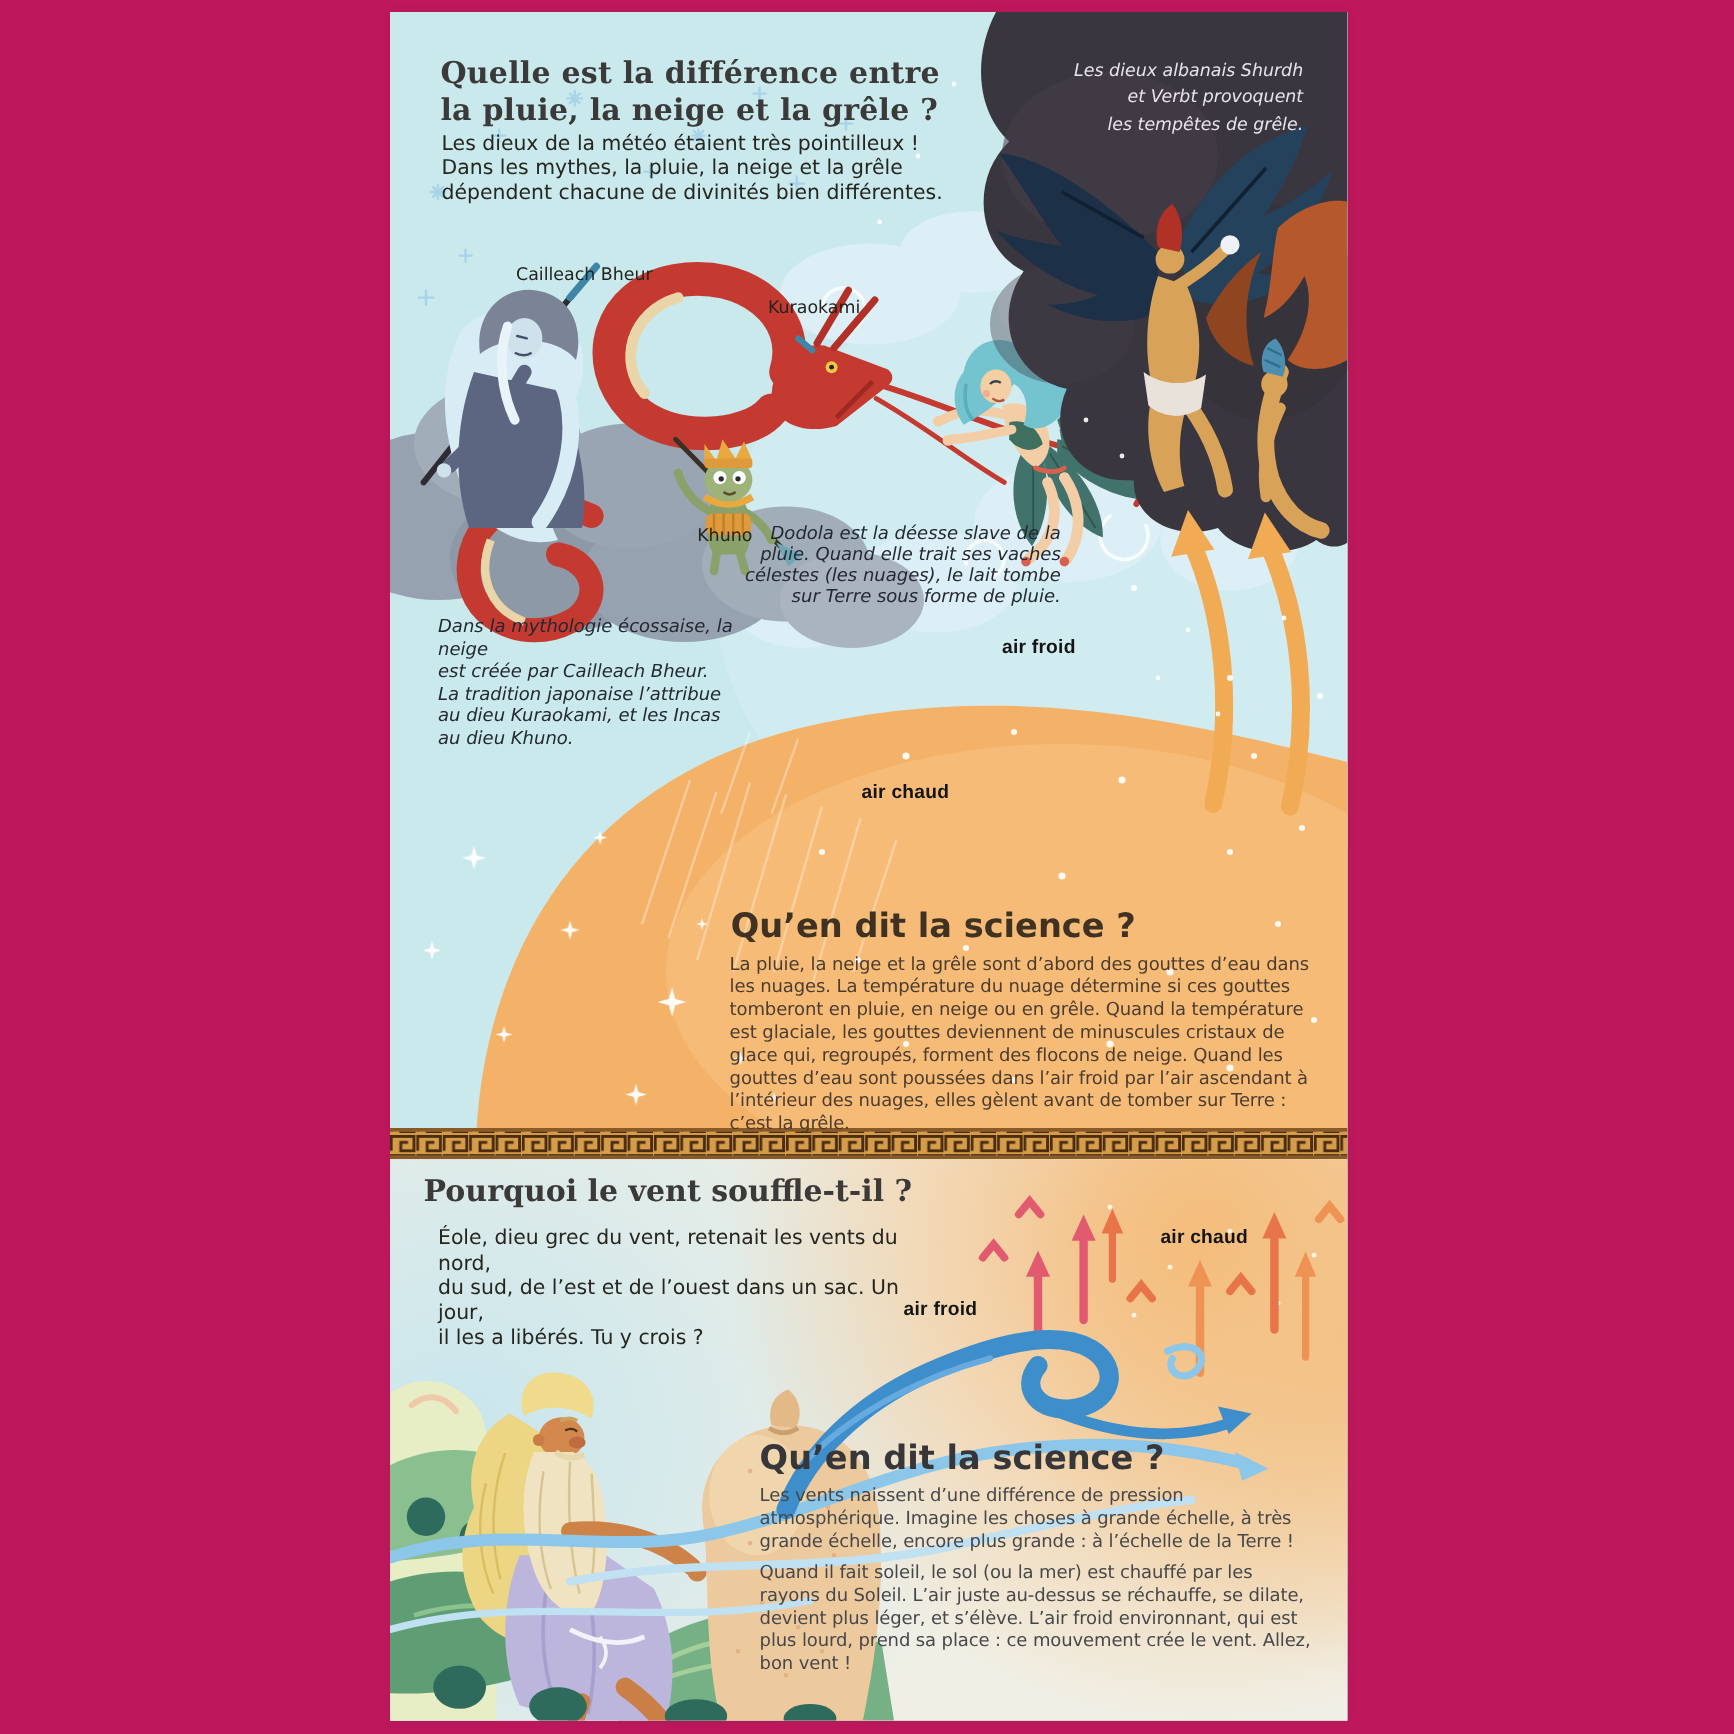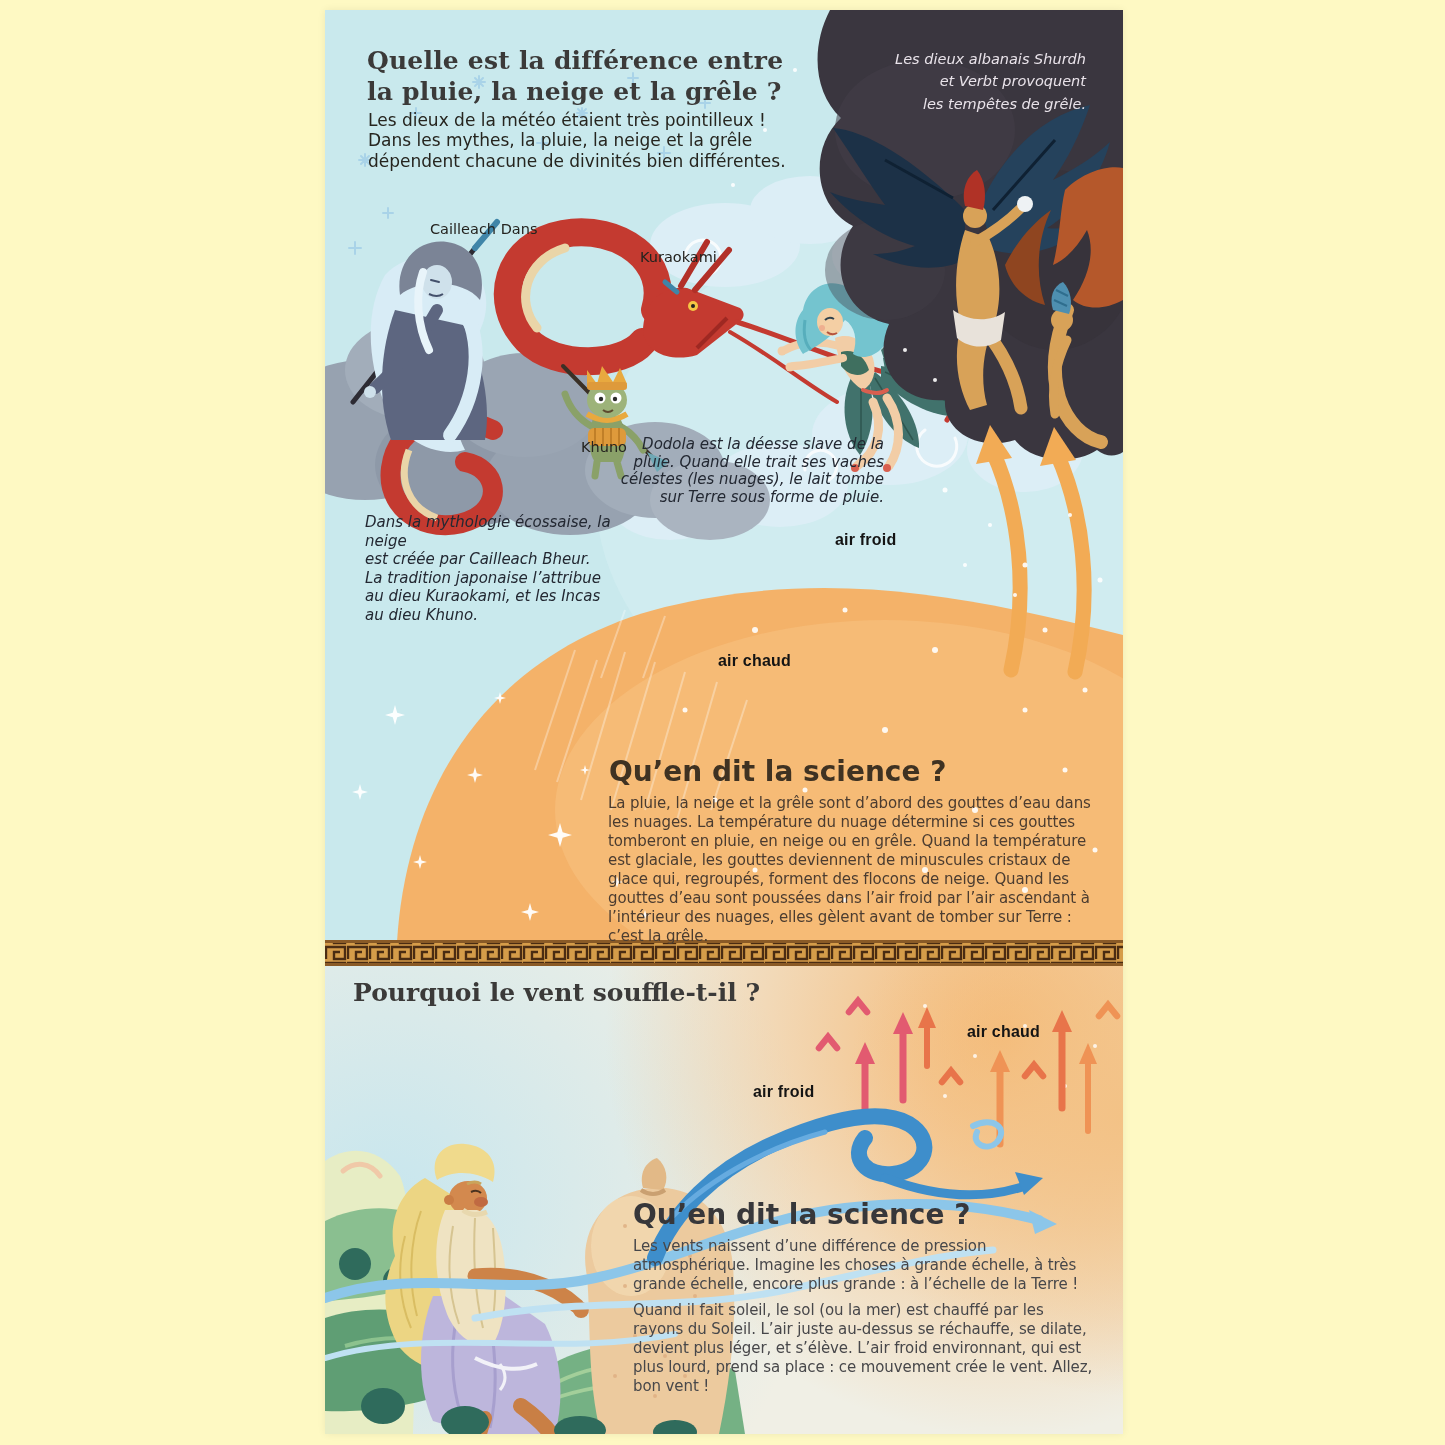--- a/index.html
+++ b/index.html
@@ -1,16 +1,16 @@
 <!DOCTYPE html>
 <html><head>
 <meta charset="utf-8">
 <style>
   html,body { margin:0; padding:0; background:#ffffff; }
-  .canvas { position:relative; width:1445px; height:1445px; background:#fef9c3; overflow:hidden; }
+  .canvas { position:relative; width:1445px; height:1445px; background:#be185d; overflow:hidden; }
   .book-page { position:absolute; left:325px; top:10px; width:798px; height:1424px; overflow:hidden; background:#c9e9ed; box-shadow:0 0 8px rgba(0,0,0,.07); }
   .art { position:absolute; left:0; display:block; }
   .art1 { top:0; }
   .meander { position:absolute; left:0; top:930px; width:798px; height:26px; }
   .art2 { top:956px; }
   .t { position:absolute; margin:0; }
   .prelines { white-space:pre-line; }
   .slab { font-family:"DejaVu Serif","Liberation Serif",serif; font-weight:bold; color:#3b3a39; }
   .title1 { left:42px; top:36px; width:460px; font-size:25px; line-height:1.22; letter-spacing:.2px; }
   .title2 { left:28px; top:968px; width:460px; font-size:25px; line-height:1.2; }
@@ -410,41 +410,44 @@
 
   <h1 class="t slab title1 prelines">Quelle est la différence entre
 la pluie, la neige et la grêle ?</h1>
   <p class="t hand-i storm-cap prelines">Les dieux albanais Shurdh
 et Verbt provoquent
 les tempêtes de grêle.</p>
   <p class="t hand intro1 prelines">Les dieux de la météo étaient très pointilleux !
 Dans les mythes, la pluie, la neige et la grêle
 dépendent chacune de divinités bien différentes.</p>
 
-  <span class="t fig-label" style="left:105px; top:211px;">Cailleach Dans</span>
+  <span class="t fig-label" style="left:105px; top:211px;">Cailleach Bheur</span>
   <span class="t fig-label" style="left:315px; top:239px;">Kuraokami</span>
   <span class="t fig-label" style="left:256px; top:429px;">Khuno</span>
 
   <p class="t hand-i dodola-cap prelines">Dodola est la déesse slave de la
 pluie. Quand elle trait ses vaches
 célestes (les nuages), le lait tombe
 sur Terre sous forme de pluie.</p>
   <p class="t hand-i myth-cap prelines">Dans la mythologie écossaise, la neige
 est créée par Cailleach Bheur.
 La tradition japonaise l’attribue
 au dieu Kuraokami, et les Incas
 au dieu Khuno.</p>
 
   <span class="t airlabel" style="left:510px; top:521px;">air froid</span>
   <span class="t airlabel" style="left:393px; top:642px;">air chaud</span>
 
   <h2 class="t sci-h sci-h1">Qu’en dit la science ?</h2>
   <p class="t sci-b sci-b1">La pluie, la neige et la grêle sont d’abord des gouttes d’eau dans les nuages. La température du nuage détermine si ces gouttes tomberont en pluie, en neige ou en grêle. Quand la température est glaciale, les gouttes deviennent de minuscules cristaux de glace qui, regroupés, forment des flocons de neige. Quand les gouttes d’eau sont poussées dans l’air froid par l’air ascendant à l’intérieur des nuages, elles gèlent avant de tomber sur Terre : c’est la grêle.</p>
 
   <h1 class="t slab title2">Pourquoi le vent souffle-t-il ?</h1>
+  <p class="t hand intro2 prelines">Éole, dieu grec du vent, retenait les vents du nord,
+du sud, de l’est et de l’ouest dans un sac. Un jour,
+il les a libérés. Tu y crois ?</p>
 
   <span class="t airlabel" style="left:642px; top:1013px;">air chaud</span>
   <span class="t airlabel" style="left:428px; top:1073px;">air froid</span>
 
   <h2 class="t sci-h sci-h2">Qu’en dit la science ?</h2>
   <p class="t sci-b sci-p2">Quand il fait soleil, le sol (ou la mer) est chauffé par les rayons du Soleil. L’air juste au-dessus se réchauffe, se dilate, devient plus léger, et s’élève. L’air froid environnant, qui est plus lourd, prend sa place : ce mouvement crée le vent. Allez, bon vent !</p>
   <p class="t sci-b sci-p1">Les vents naissent d’une différence de pression atmosphérique. Imagine les choses à grande échelle, à très grande échelle, encore plus grande : à l’échelle de la Terre !</p>
 
  </div>
 </div>

